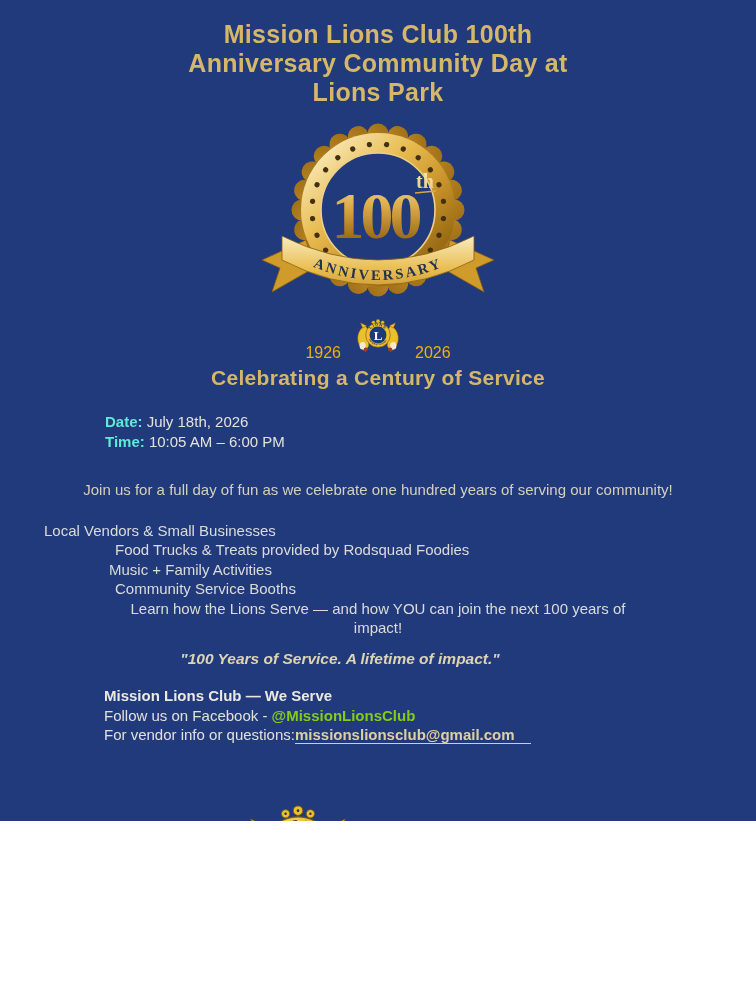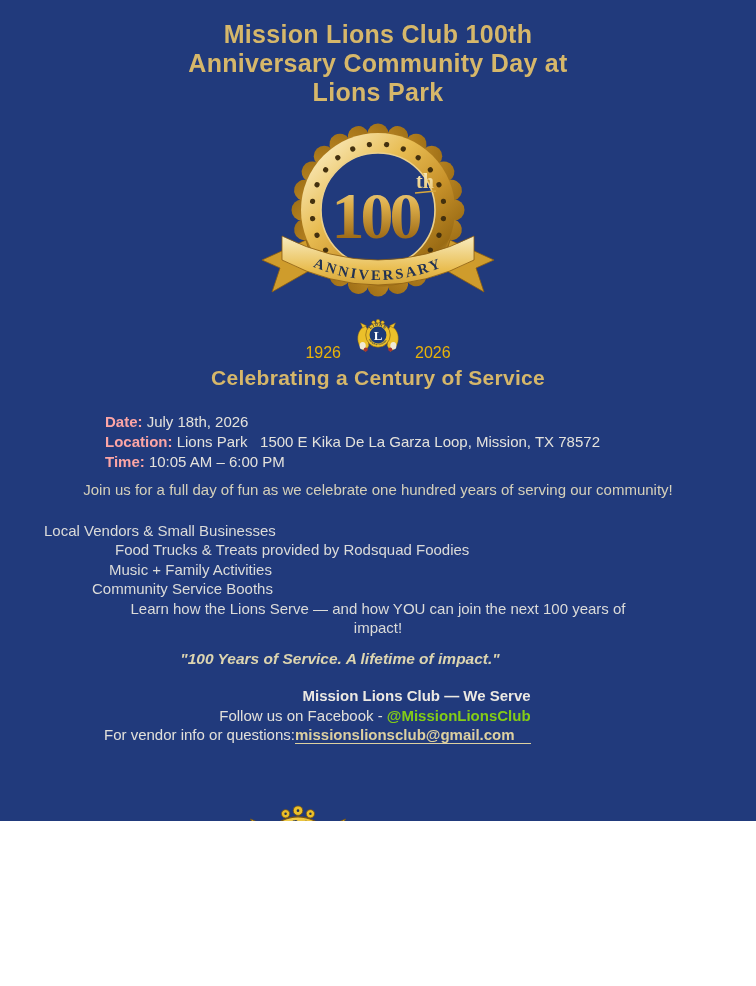--- a/index.html
+++ b/index.html
@@ -11,36 +11,36 @@
          font-size:25px;font-weight:bold;line-height:29px;color:#d6b76a;letter-spacing:.3px;}
 
   .badge-wrap{left:258px;top:122px;width:240px;height:178px;}
 
   .years-row{top:312px;left:0;width:100%;height:46px;display:flex;align-items:center;justify-content:center;gap:14px;}
   .year{font-size:16px;color:#eab308;margin-top:36px;}
 
   .tagline{top:366px;left:0;width:100%;text-align:center;font-size:21px;font-weight:bold;color:#d6b76a;letter-spacing:.3px;}
 
   .details{left:105px;top:412px;font-size:15px;line-height:20px;color:#e4e2dc;}
-  .detail-label{font-weight:bold;color:#fca5a5;}
+  .detail-label{font-weight:bold;color:#5eead4;}
   .detail-value{white-space:pre-wrap;}
 
   .intro{top:480px;left:70px;right:70px;text-align:center;font-size:15px;line-height:19px;color:#d5d0ba;}
 
   .activities{top:521px;left:0;width:100%;font-size:15px;line-height:19.4px;color:#dbdbd9;}
   .act0{padding-left:44px;}
   .act1{padding-left:115px;}
   .act2{padding-left:109px;}
-  .act3{padding-left:92px;}
+  .act3{padding-left:115px;}
   .act4{text-align:center;padding:0 112px;}
 
   .quote{top:650px;left:0;width:100%;padding-right:76px;box-sizing:border-box;text-align:center;
          font-size:15.5px;font-weight:bold;font-style:italic;color:#ddd5b0;}
 
-  .footer{left:104px;top:686px;font-size:15px;line-height:19.5px;color:#e2e0da;text-align:right;}
+  .footer{left:104px;top:686px;font-size:15px;line-height:19.5px;color:#e2e0da;}
   .footer .org{font-weight:bold;color:#ece9e2;}
   .fb-handle{font-weight:bold;color:#84cc16;}
   .email{font-weight:bold;color:#ddd0a0;border-bottom:1.5px solid #ddd0a0;padding-right:16px;cursor:pointer;}
 
   .big-logo{left:236px;top:790px;width:124px;height:124px;}
   .motto{left:230px;top:916px;width:136px;text-align:center;font-size:17.5px;font-weight:bold;
          color:#d4b855;letter-spacing:1px;}
   .walker{left:402px;top:820px;width:125px;height:110px;}
   .bottom-strip{left:0;top:977px;width:100%;height:9px;background:#2d4f93;}
 
@@ -176,24 +176,20 @@
     </svg>
     <span class="year">2026</span>
   </div>
 
   <div class="abs tagline">Celebrating a Century of Service</div>
 
   <div class="abs details">
     <div>
       <span class="detail-label">Date:</span>
       <span class="detail-value">July 18th, 2026</span>
-    </div>
-    <div>
-      <span class="detail-label">Location:</span>
-      <span class="detail-value">Lions Park   1500 E Kika De La Garza Loop, Mission, TX 78572</span>
     </div>
     <div>
       <span class="detail-label">Time:</span>
       <span class="detail-value">10:05 AM – 6:00 PM</span>
     </div>
   </div>
 
   <div class="abs intro">Join us for a full day of fun as we celebrate one hundred years of serving our community!</div>
 
   <div class="abs activities">

